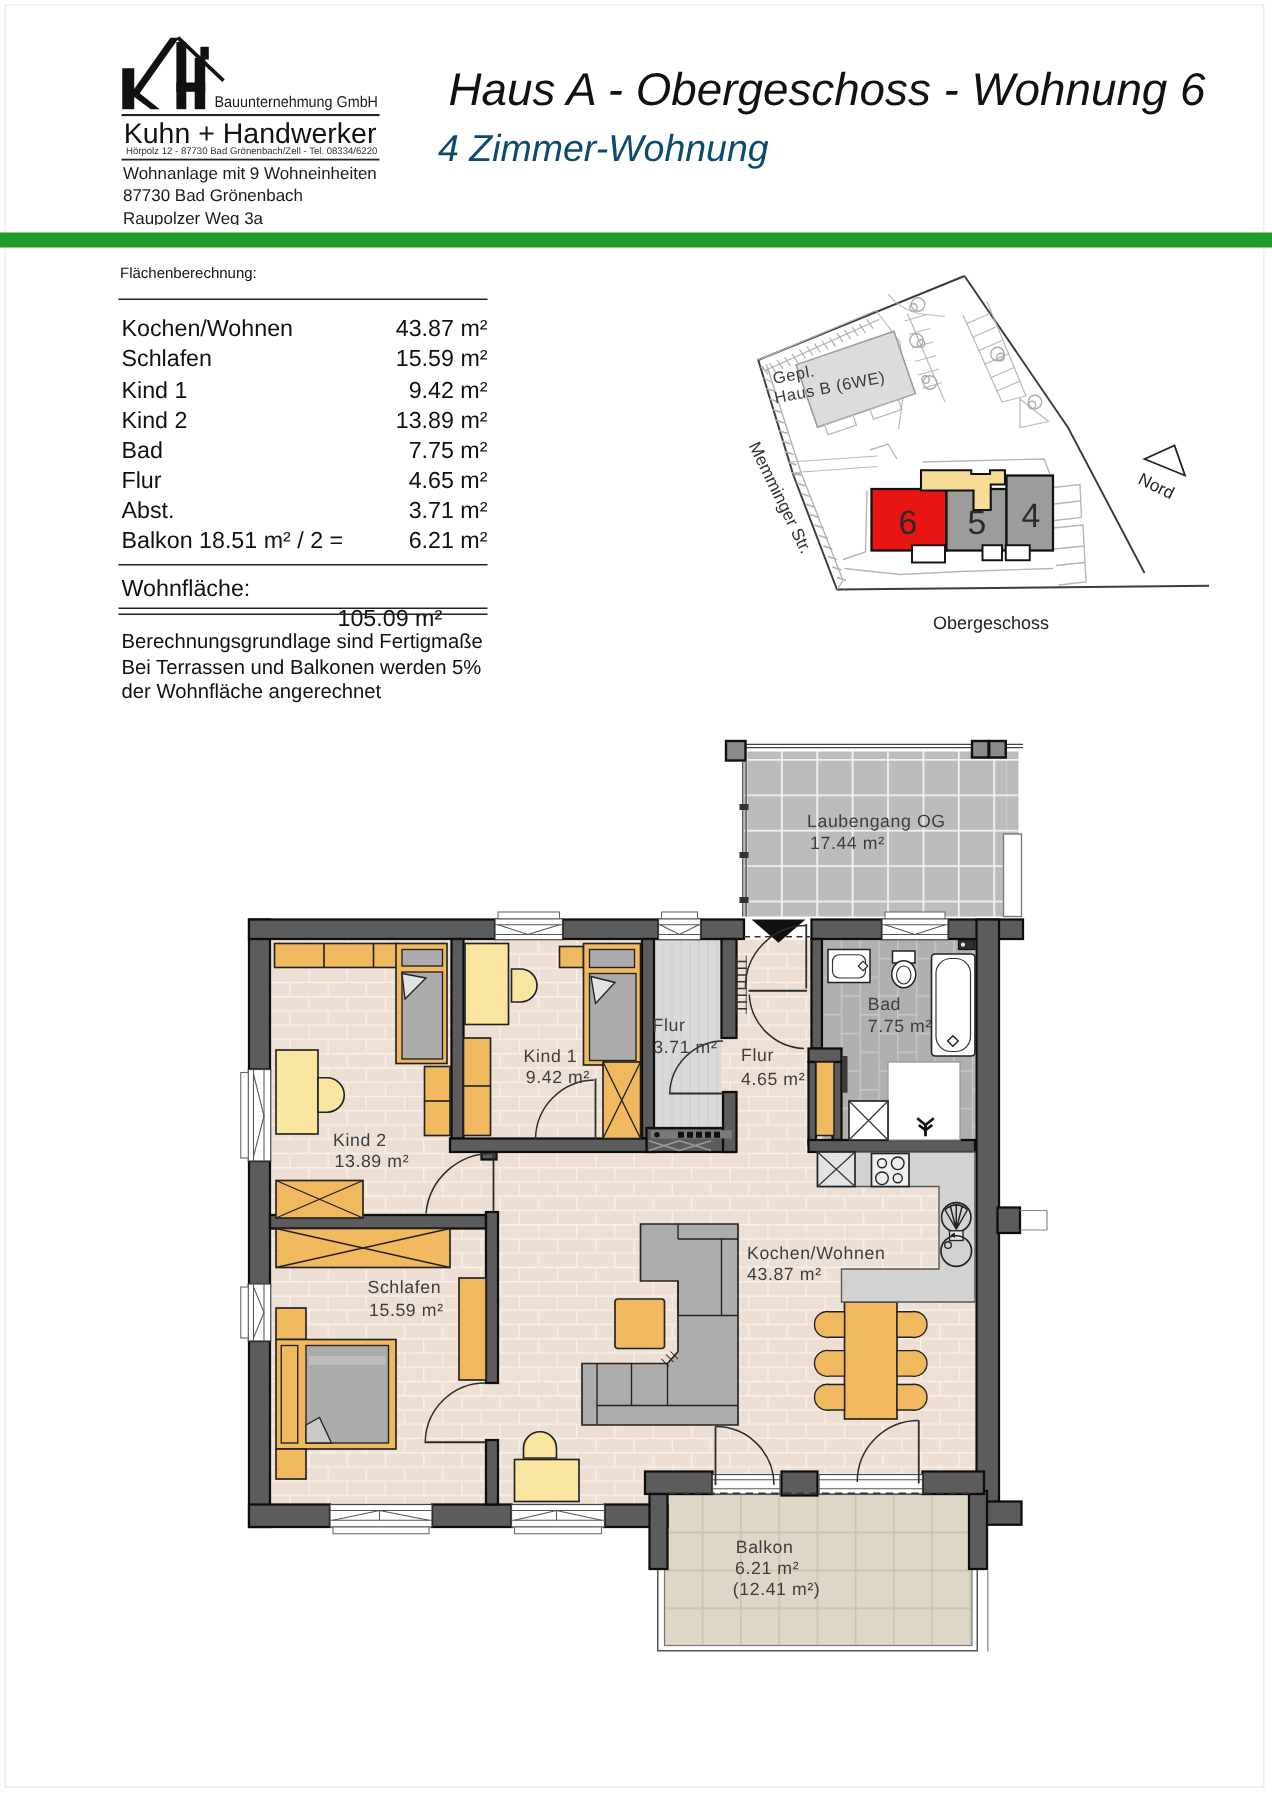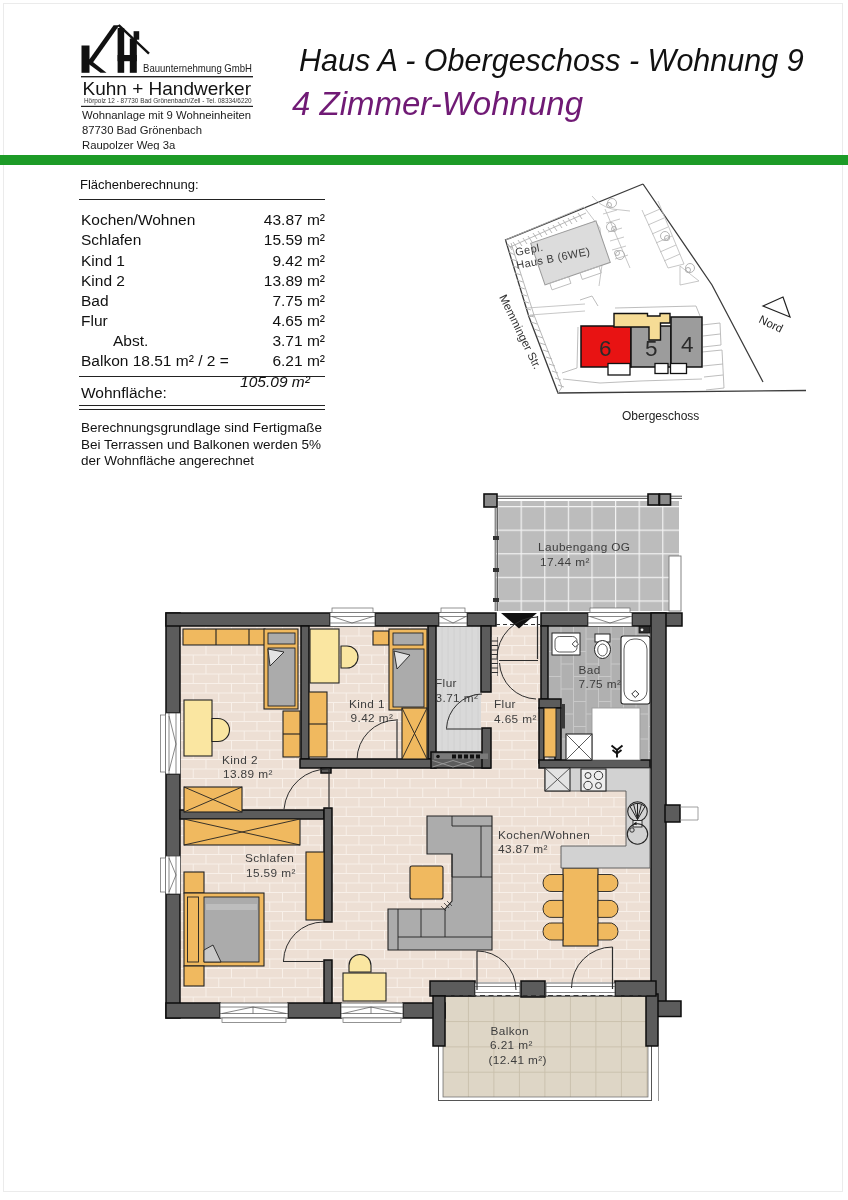--- a/index.html
+++ b/index.html
@@ -42,46 +42,46 @@
 
   <text x="84" y="102.6" font-size="6.4" fill="#333">Hörpolz 12 - 87730 Bad Grönenbach/Zell - Tel. 08334/6220</text>
 
   <rect x="81" y="105.8" width="172" height="1.2" fill="#222"></rect>
 
   <text x="82" y="119" font-size="11.3" fill="#1a1a1a">Wohnanlage mit 9 Wohneinheiten</text>
   <text x="82" y="134" font-size="11.3" fill="#1a1a1a">87730 Bad Grönenbach</text>
   <text x="82" y="149" font-size="11.3" fill="#1a1a1a">Raupolzer Weg 3a</text>
 </svg>
 
-<div class="abs" style="left:299px;top:42.5px;font-size:30.5px;font-style:italic;color:#111;">Haus A - Obergeschoss - Wohnung 9</div>
-<div class="abs" style="left:292px;top:85px;font-size:33px;font-style:italic;color:#701a75;">4 Zimmer-Wohnung</div>
+<div class="abs" style="left:299px;top:42.5px;font-size:30.5px;font-style:italic;color:#111;">Haus A - Obergeschoss - Wohnung 6</div>
+<div class="abs" style="left:292px;top:85px;font-size:25px;font-style:italic;color:#0c4a6e;">4 Zimmer-Wohnung</div>
 
 <div id="greenbar"></div>
 
-<div class="abs t15" style="left:80px;top:177px;font-size:13px;">Flächenberechnung:</div>
+<div class="abs t15" style="left:80px;top:177px;font-size:10px;">Flächenberechnung:</div>
 <div class="hline" style="top:198.8px;"></div>
 <div class="abs t15" style="left:81px;top:210.6px;">Kochen/Wohnen</div>
 <div class="abs t15" style="left:225px;top:210.6px;width:100px;text-align:right;">43.87 m²</div>
 <div class="abs t15" style="left:81px;top:230.6px;">Schlafen</div>
 <div class="abs t15" style="left:225px;top:230.6px;width:100px;text-align:right;">15.59 m²</div>
 <div class="abs t15" style="left:81px;top:251.6px;">Kind 1</div>
 <div class="abs t15" style="left:225px;top:251.6px;width:100px;text-align:right;">9.42 m²</div>
 <div class="abs t15" style="left:81px;top:271.6px;">Kind 2</div>
 <div class="abs t15" style="left:225px;top:271.6px;width:100px;text-align:right;">13.89 m²</div>
 <div class="abs t15" style="left:81px;top:291.6px;">Bad</div>
 <div class="abs t15" style="left:225px;top:291.6px;width:100px;text-align:right;">7.75 m²</div>
 <div class="abs t15" style="left:81px;top:312.1px;">Flur</div>
 <div class="abs t15" style="left:225px;top:312.1px;width:100px;text-align:right;">4.65 m²</div>
-<div class="abs t15" style="left:81px;top:332.1px;margin-left:32px;">Abst.</div>
+<div class="abs t15" style="left:81px;top:332.1px;">Abst.</div>
 <div class="abs t15" style="left:225px;top:332.1px;width:100px;text-align:right;">3.71 m²</div>
 <div class="abs t15" style="left:81px;top:352.1px;">Balkon 18.51 m² / 2 =</div>
 <div class="abs t15" style="left:225px;top:352.1px;width:100px;text-align:right;">6.21 m²</div>
 <div class="hline" style="top:375.5px;"></div>
 <div class="abs t15" style="left:81px;top:383.6px;">Wohnfläche:</div>
-<div class="abs t15" style="left:225px;top:373px;width:100px;text-align:center;font-style:italic;">105.09 m²</div>
+<div class="abs t15" style="left:225px;top:404px;width:100px;text-align:left;">105.09 m²</div>
 <div class="hline" style="top:404.8px;"></div>
 <div class="hline" style="top:408.8px;"></div>
 <div class="abs t13" style="left:81px;top:420.2px;text-align:center;">Berechnungsgrundlage sind Fertigmaße</div>
 <div class="abs t13" style="left:81px;top:436.7px;">Bei Terrassen und Balkonen werden 5%</div>
 <div class="abs t13" style="left:81px;top:453.2px;">der Wohnfläche angerechnet</div>
 
 <svg class="abs" style="left:460px;top:180px;" width="388" height="250" viewBox="460 180 388 250">
 <g id="siteplan" fill="none">
 
   <path d="M643,184 L505.5,240 L529,317 L558,393 L806,390.5" stroke="#3c3c3c" stroke-width="1.3"></path>

